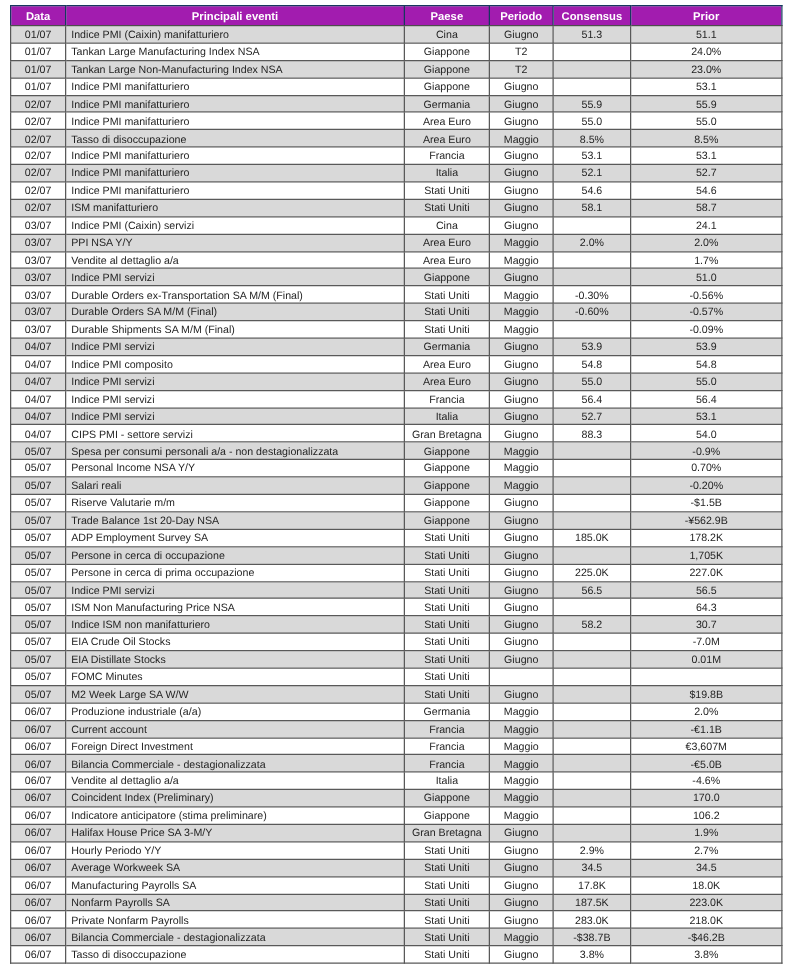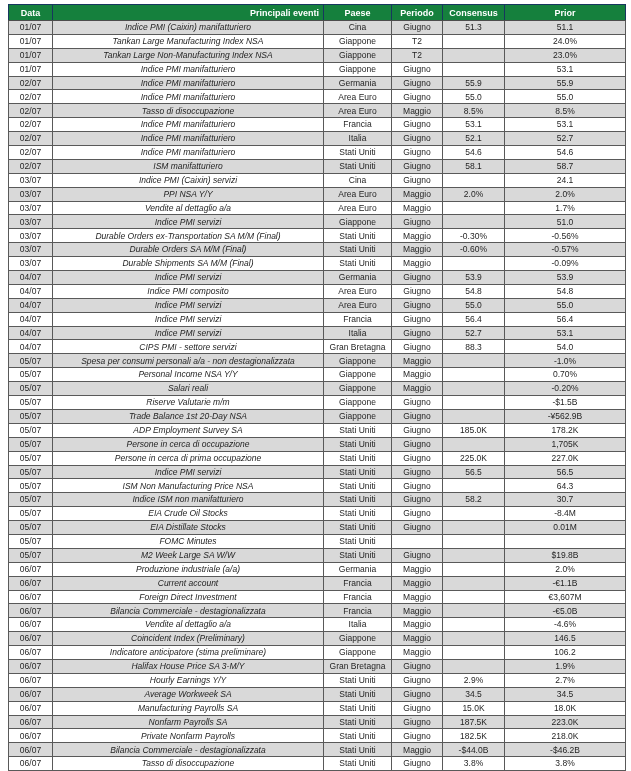--- a/index.html
+++ b/index.html
@@ -19,49 +19,49 @@
     width: 617px;
   }
   col.c-data      { width: 44px; }
   col.c-evento    { width: 271px; }
   col.c-paese     { width: 68px; }
   col.c-periodo   { width: 51px; }
   col.c-consensus { width: 62px; }
   col.c-prior     { width: 121px; }
 
   thead th {
-    background: #15803d;
+    background: #a21caf;
     color: #ffffff;
     font-size: 9px;
     font-weight: bold;
     height: 15px;
     padding: 0 4px;
     border: 1px solid #17375E;
     border-left: 1px solid #e8e8e8;
     border-bottom: 1px solid #4d4d4d;
     text-align: center;
     white-space: nowrap;
     overflow: hidden;
   }
   thead th:first-child { border-left: 1px solid #17375E; }
-  thead th.h-evento { text-align: right; }
+  thead th.h-evento { text-align: center; }
 
   tbody td {
     font-size: 8.5px;
     color: #1f1f1f;
     height: 12.9px;
     line-height: 1;
     padding: 0 4px;
     border: 1px solid #595959;
     text-align: center;
     white-space: nowrap;
     overflow: hidden;
     background: #ffffff;
   }
-  tbody td.evento { text-align: center; font-style: italic; }
+  tbody td.evento { text-align: left; }
   tbody tr:nth-child(odd) td { background: #D9D9D9; }
 </style>
 </head>
 <body>
 
 <div class="calendar-wrap">
   <table class="calendar">
     <colgroup>
       <col class="c-data">
         <col class="c-evento">
@@ -272,21 +272,21 @@
           <td>Giugno</td>
           <td>88.3</td>
           <td>54.0</td>
         </tr>
         <tr>
           <td>05/07</td>
           <td class="evento">Spesa per consumi personali a/a - non destagionalizzata</td>
           <td>Giappone</td>
           <td>Maggio</td>
           <td></td>
-          <td>-1.0%</td>
+          <td>-0.9%</td>
         </tr>
         <tr>
           <td>05/07</td>
           <td class="evento">Personal Income NSA Y/Y</td>
           <td>Giappone</td>
           <td>Maggio</td>
           <td></td>
           <td>0.70%</td>
         </tr>
         <tr>
@@ -360,21 +360,21 @@
           <td>Giugno</td>
           <td>58.2</td>
           <td>30.7</td>
         </tr>
         <tr>
           <td>05/07</td>
           <td class="evento">EIA Crude Oil Stocks</td>
           <td>Stati Uniti</td>
           <td>Giugno</td>
           <td></td>
-          <td>-8.4M</td>
+          <td>-7.0M</td>
         </tr>
         <tr>
           <td>05/07</td>
           <td class="evento">EIA Distillate Stocks</td>
           <td>Stati Uniti</td>
           <td>Giugno</td>
           <td></td>
           <td>0.01M</td>
         </tr>
         <tr>
@@ -432,84 +432,84 @@
           <td>Maggio</td>
           <td></td>
           <td>-4.6%</td>
         </tr>
         <tr>
           <td>06/07</td>
           <td class="evento">Coincident Index (Preliminary)</td>
           <td>Giappone</td>
           <td>Maggio</td>
           <td></td>
-          <td>146.5</td>
+          <td>170.0</td>
         </tr>
         <tr>
           <td>06/07</td>
           <td class="evento">Indicatore anticipatore (stima preliminare)</td>
           <td>Giappone</td>
           <td>Maggio</td>
           <td></td>
           <td>106.2</td>
         </tr>
         <tr>
           <td>06/07</td>
           <td class="evento">Halifax House Price SA 3-M/Y</td>
           <td>Gran Bretagna</td>
           <td>Giugno</td>
           <td></td>
           <td>1.9%</td>
         </tr>
         <tr>
           <td>06/07</td>
-          <td class="evento">Hourly Earnings Y/Y</td>
+          <td class="evento">Hourly Periodo Y/Y</td>
           <td>Stati Uniti</td>
           <td>Giugno</td>
           <td>2.9%</td>
           <td>2.7%</td>
         </tr>
         <tr>
           <td>06/07</td>
           <td class="evento">Average Workweek SA</td>
           <td>Stati Uniti</td>
           <td>Giugno</td>
           <td>34.5</td>
           <td>34.5</td>
         </tr>
         <tr>
           <td>06/07</td>
           <td class="evento">Manufacturing Payrolls SA</td>
           <td>Stati Uniti</td>
           <td>Giugno</td>
-          <td>15.0K</td>
+          <td>17.8K</td>
           <td>18.0K</td>
         </tr>
         <tr>
           <td>06/07</td>
           <td class="evento">Nonfarm Payrolls SA</td>
           <td>Stati Uniti</td>
           <td>Giugno</td>
           <td>187.5K</td>
           <td>223.0K</td>
         </tr>
         <tr>
           <td>06/07</td>
           <td class="evento">Private Nonfarm Payrolls</td>
           <td>Stati Uniti</td>
           <td>Giugno</td>
-          <td>182.5K</td>
+          <td>283.0K</td>
           <td>218.0K</td>
         </tr>
         <tr>
           <td>06/07</td>
           <td class="evento">Bilancia Commerciale - destagionalizzata</td>
           <td>Stati Uniti</td>
           <td>Maggio</td>
-          <td>-$44.0B</td>
+          <td>-$38.7B</td>
           <td>-$46.2B</td>
         </tr>
         <tr>
           <td>06/07</td>
           <td class="evento">Tasso di disoccupazione</td>
           <td>Stati Uniti</td>
           <td>Giugno</td>
           <td>3.8%</td>
           <td>3.8%</td>
         </tr>

